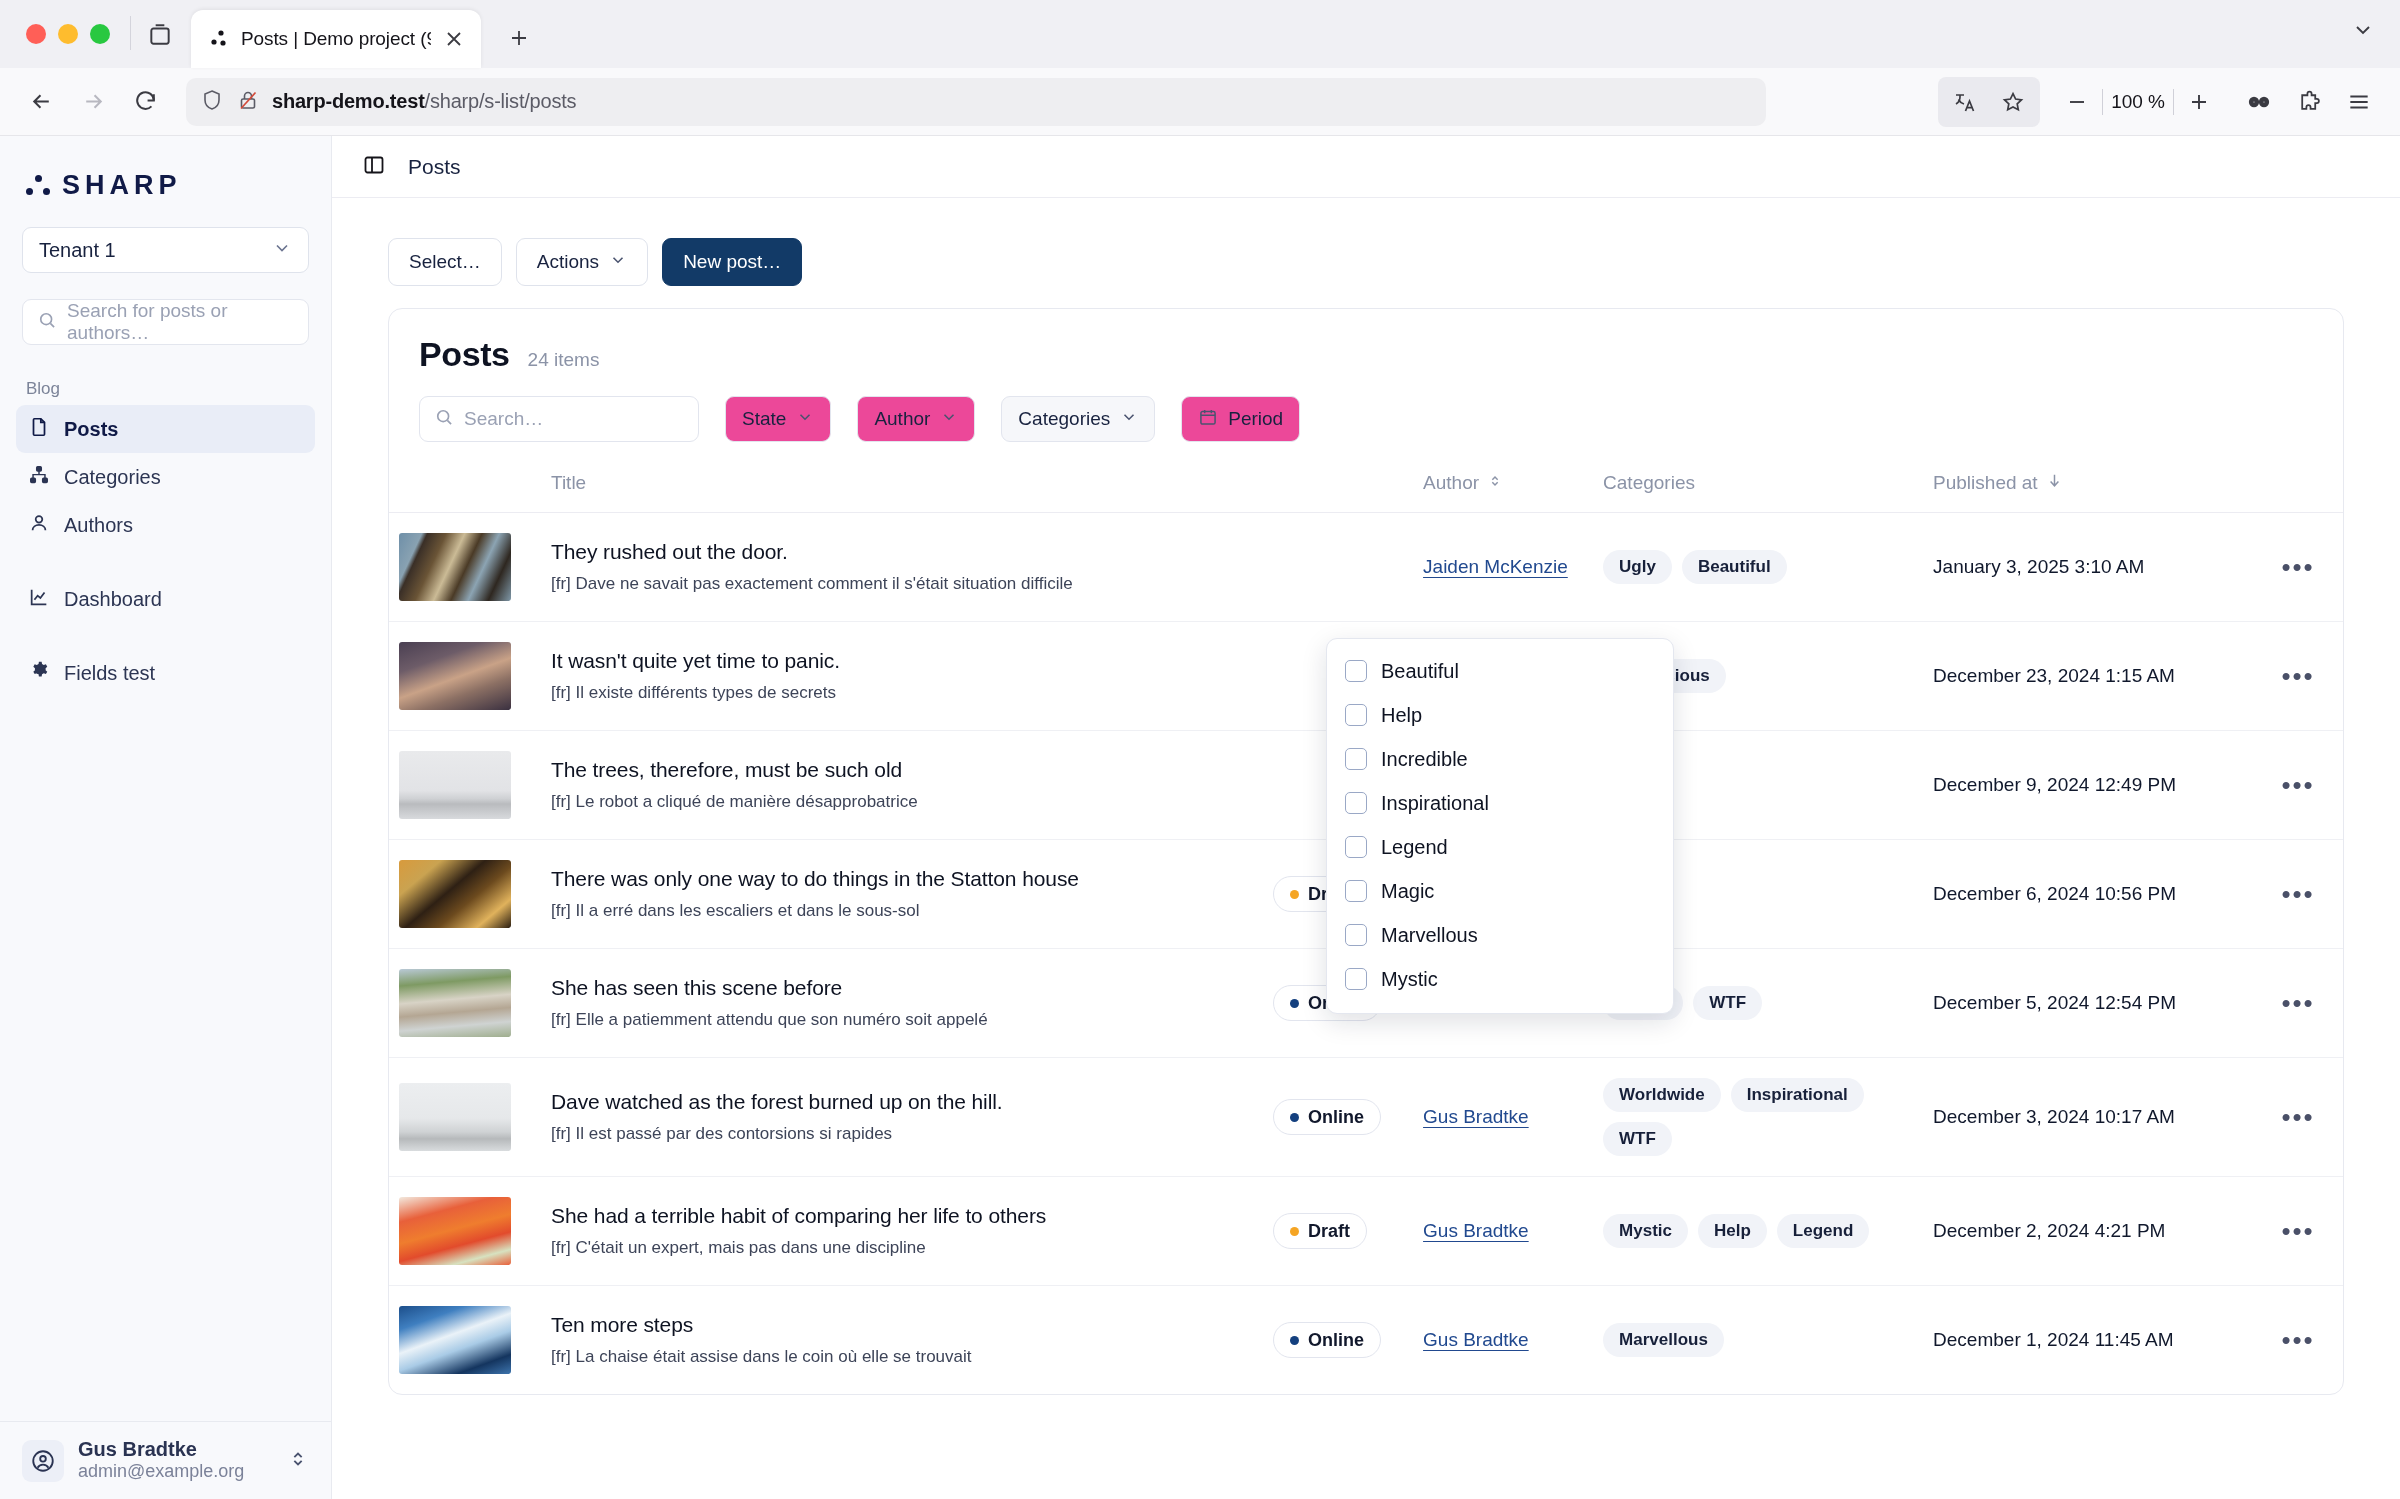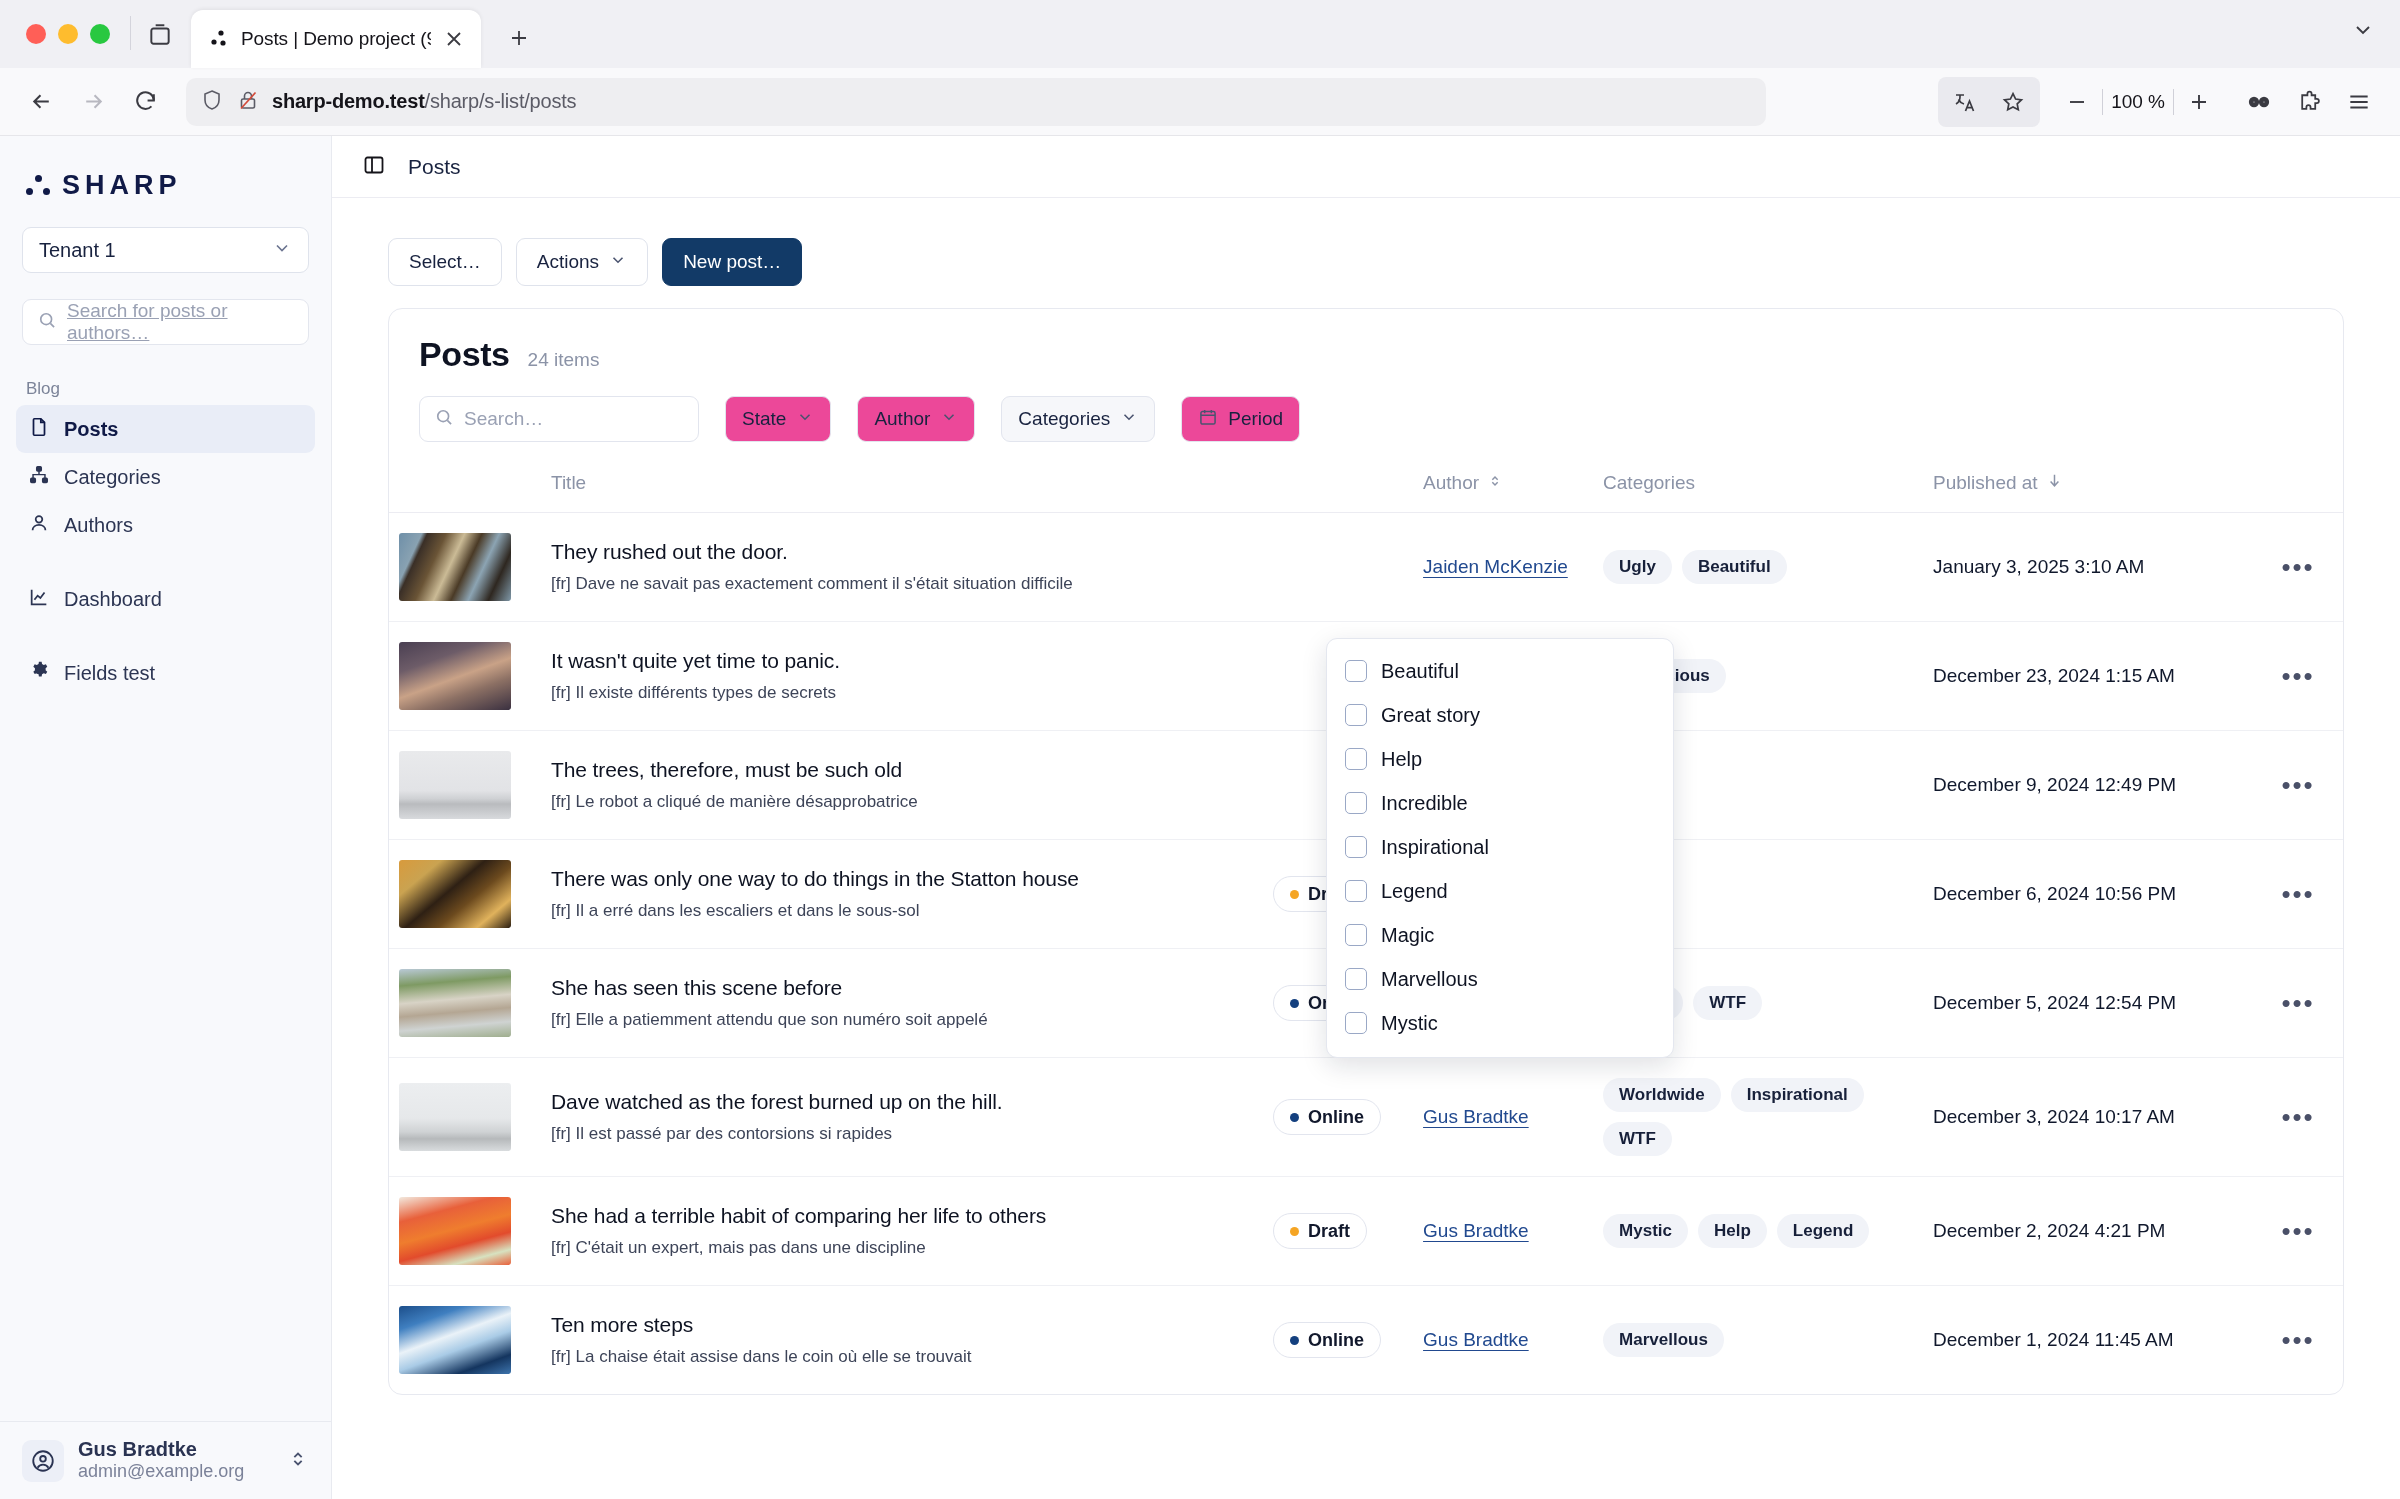--- a/index.html
+++ b/index.html
@@ -80,21 +80,21 @@
     margin: 0 22px 0 22px; height: 46px; background:#fff; border:1px solid #dfe3ec;
     border-radius: 9px; display:flex; align-items:center; padding: 12px 16px; cursor:pointer;
   }
   .tenant span { font-size: 20px; color: #18223f; }
   .tenant .chev { margin-left:auto; color:#6b7490; }
 
   .sb-search {
     margin: 26px 22px 0 22px; height: 46px; background:#fff; border:1px solid #e3e6ee;
     border-radius: 9px; display:flex; align-items:center; padding: 0 14px; gap: 10px; cursor:text;
   }
-  .sb-search span { font-size: 19px; color: #9aa1b4; text-decoration: underline; }
+  .sb-search span { font-size: 19px; color: #9aa1b4; }
 
   .sb-group-label { font-size: 17px; color:#7c8499; padding: 34px 0 6px 26px; }
   .nav-item {
     margin: 0 16px; height: 48px; display:flex; align-items:center; gap: 14px;
     padding: 0 12px; border-radius: 9px; cursor:pointer; color:#2c3553;
   }
   .nav-item .lbl { font-size: 20px; }
   .nav-item.active { background:#e9edf7; }
   .nav-item.active .lbl { color:#101a47; font-weight: 700; }
   .nav-gap { height: 26px; }
@@ -756,24 +756,20 @@
         </div>
 
         <div class="dropdown">
           <div class="dd-list">
             <div class="dd-opt">
                 <span class="cbox"></span>
                 <span>Beautiful</span>
               </div>
             <div class="dd-opt">
                 <span class="cbox"></span>
-                <span>Great story</span>
-              </div>
-            <div class="dd-opt">
-                <span class="cbox"></span>
                 <span>Help</span>
               </div>
             <div class="dd-opt">
                 <span class="cbox"></span>
                 <span>Incredible</span>
               </div>
             <div class="dd-opt">
                 <span class="cbox"></span>
                 <span>Inspirational</span>
               </div>

